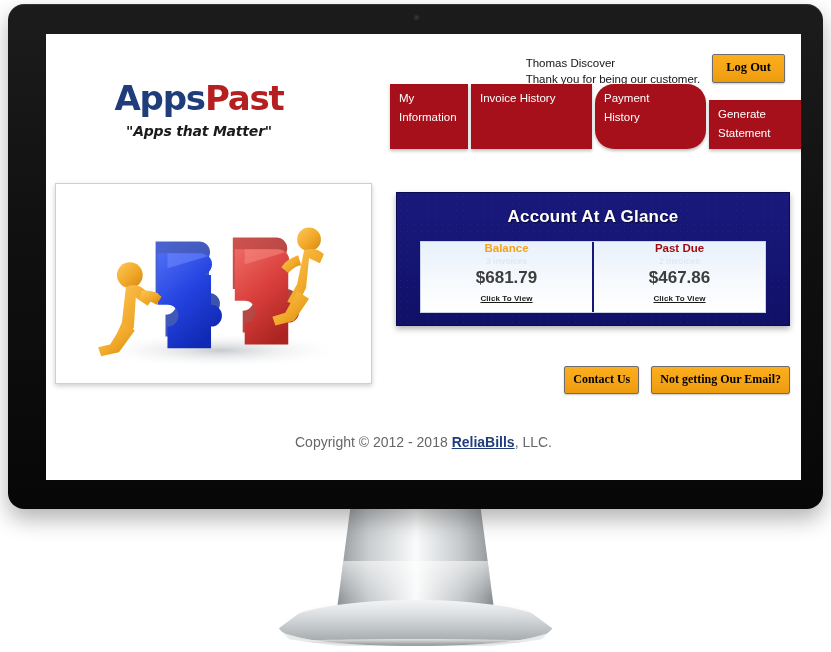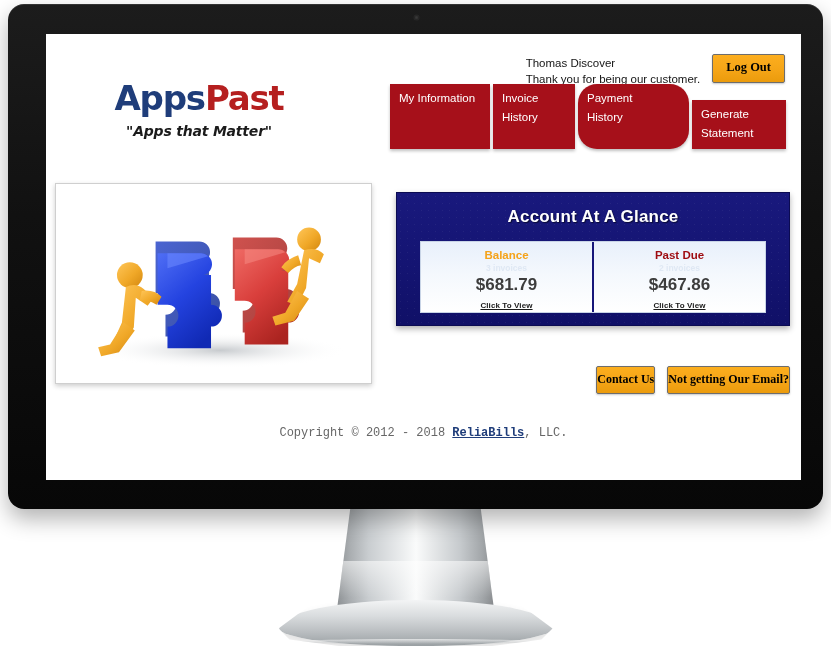--- a/index.html
+++ b/index.html
@@ -180,22 +180,22 @@
     background: #a6101a;
     color: #fff;
     font-size: 11.5px;
     line-height: 1.62;
     padding: 5px 9px 7px;
     min-height: 30px;
     box-sizing: border-box;
     cursor: pointer;
     box-shadow: 0 2px 3px rgba(0,0,0,.25);
   }
-  .nav-tab.w1 { width: 100px; }
-  .nav-tab.w2 { width: 82px; }
+  .nav-tab.w1 { width: 78px; }
+  .nav-tab.w2 { width: 121px; }
   .nav-tab.w3 { width: 111px; border-radius: 19px; }
   .nav-tab.w4 { width: 94px; margin-top: 16px; }
   .nav-tab span { display: block; }
 
   
   .hero-frame {
     position: absolute;
     left: 9px;
     top: 149px;
     width: 317px;
@@ -235,21 +235,21 @@
     display: flex;
     margin: 14px 23px 0;
     background: linear-gradient(180deg, #e8f0fb 0%, #f4f8fd 45%, #ffffff 100%);
     border: 1px solid #c8d4e6;
     height: 72px;
     box-sizing: border-box;
   }
   .card {
     flex: 1;
     text-align: center;
-    padding-top: 7px;
+    padding-top: 0;
     box-sizing: border-box;
     position: relative;
   }
   .card + .card { border-left: 2px solid #17177a; }
   .card-label {
     font-size: 11.5px;
     font-weight: bold;
     line-height: 1.1;
   }
   .card-label.balance { color: #f5a31a; }
@@ -280,32 +280,31 @@
   }
 
   
   .action-row {
     position: absolute;
     right: 11px;
     top: 332px;
     display: flex;
     gap: 12px;
   }
-  .action-row .btn-orange { font-size: 12px; padding: 6px 0 7px; }
+  .action-row .btn-orange { font-size: 12px; padding: 6px 8px 7px; }
 
   
   .footer {
     position: absolute;
     left: 0;
     right: 0;
-    top: 392px;
+    top: 400px;
     text-align: center;
-    font-size: 12px;
+    font-size: 14px;
     color: #666;
-    font-family: Liberation Mono, monospace;
   }
   .footer a {
     color: #1f3d7a;
     font-weight: bold;
     text-decoration: underline;
     cursor: pointer;
   }
 </style>
 </head>
 <body>

